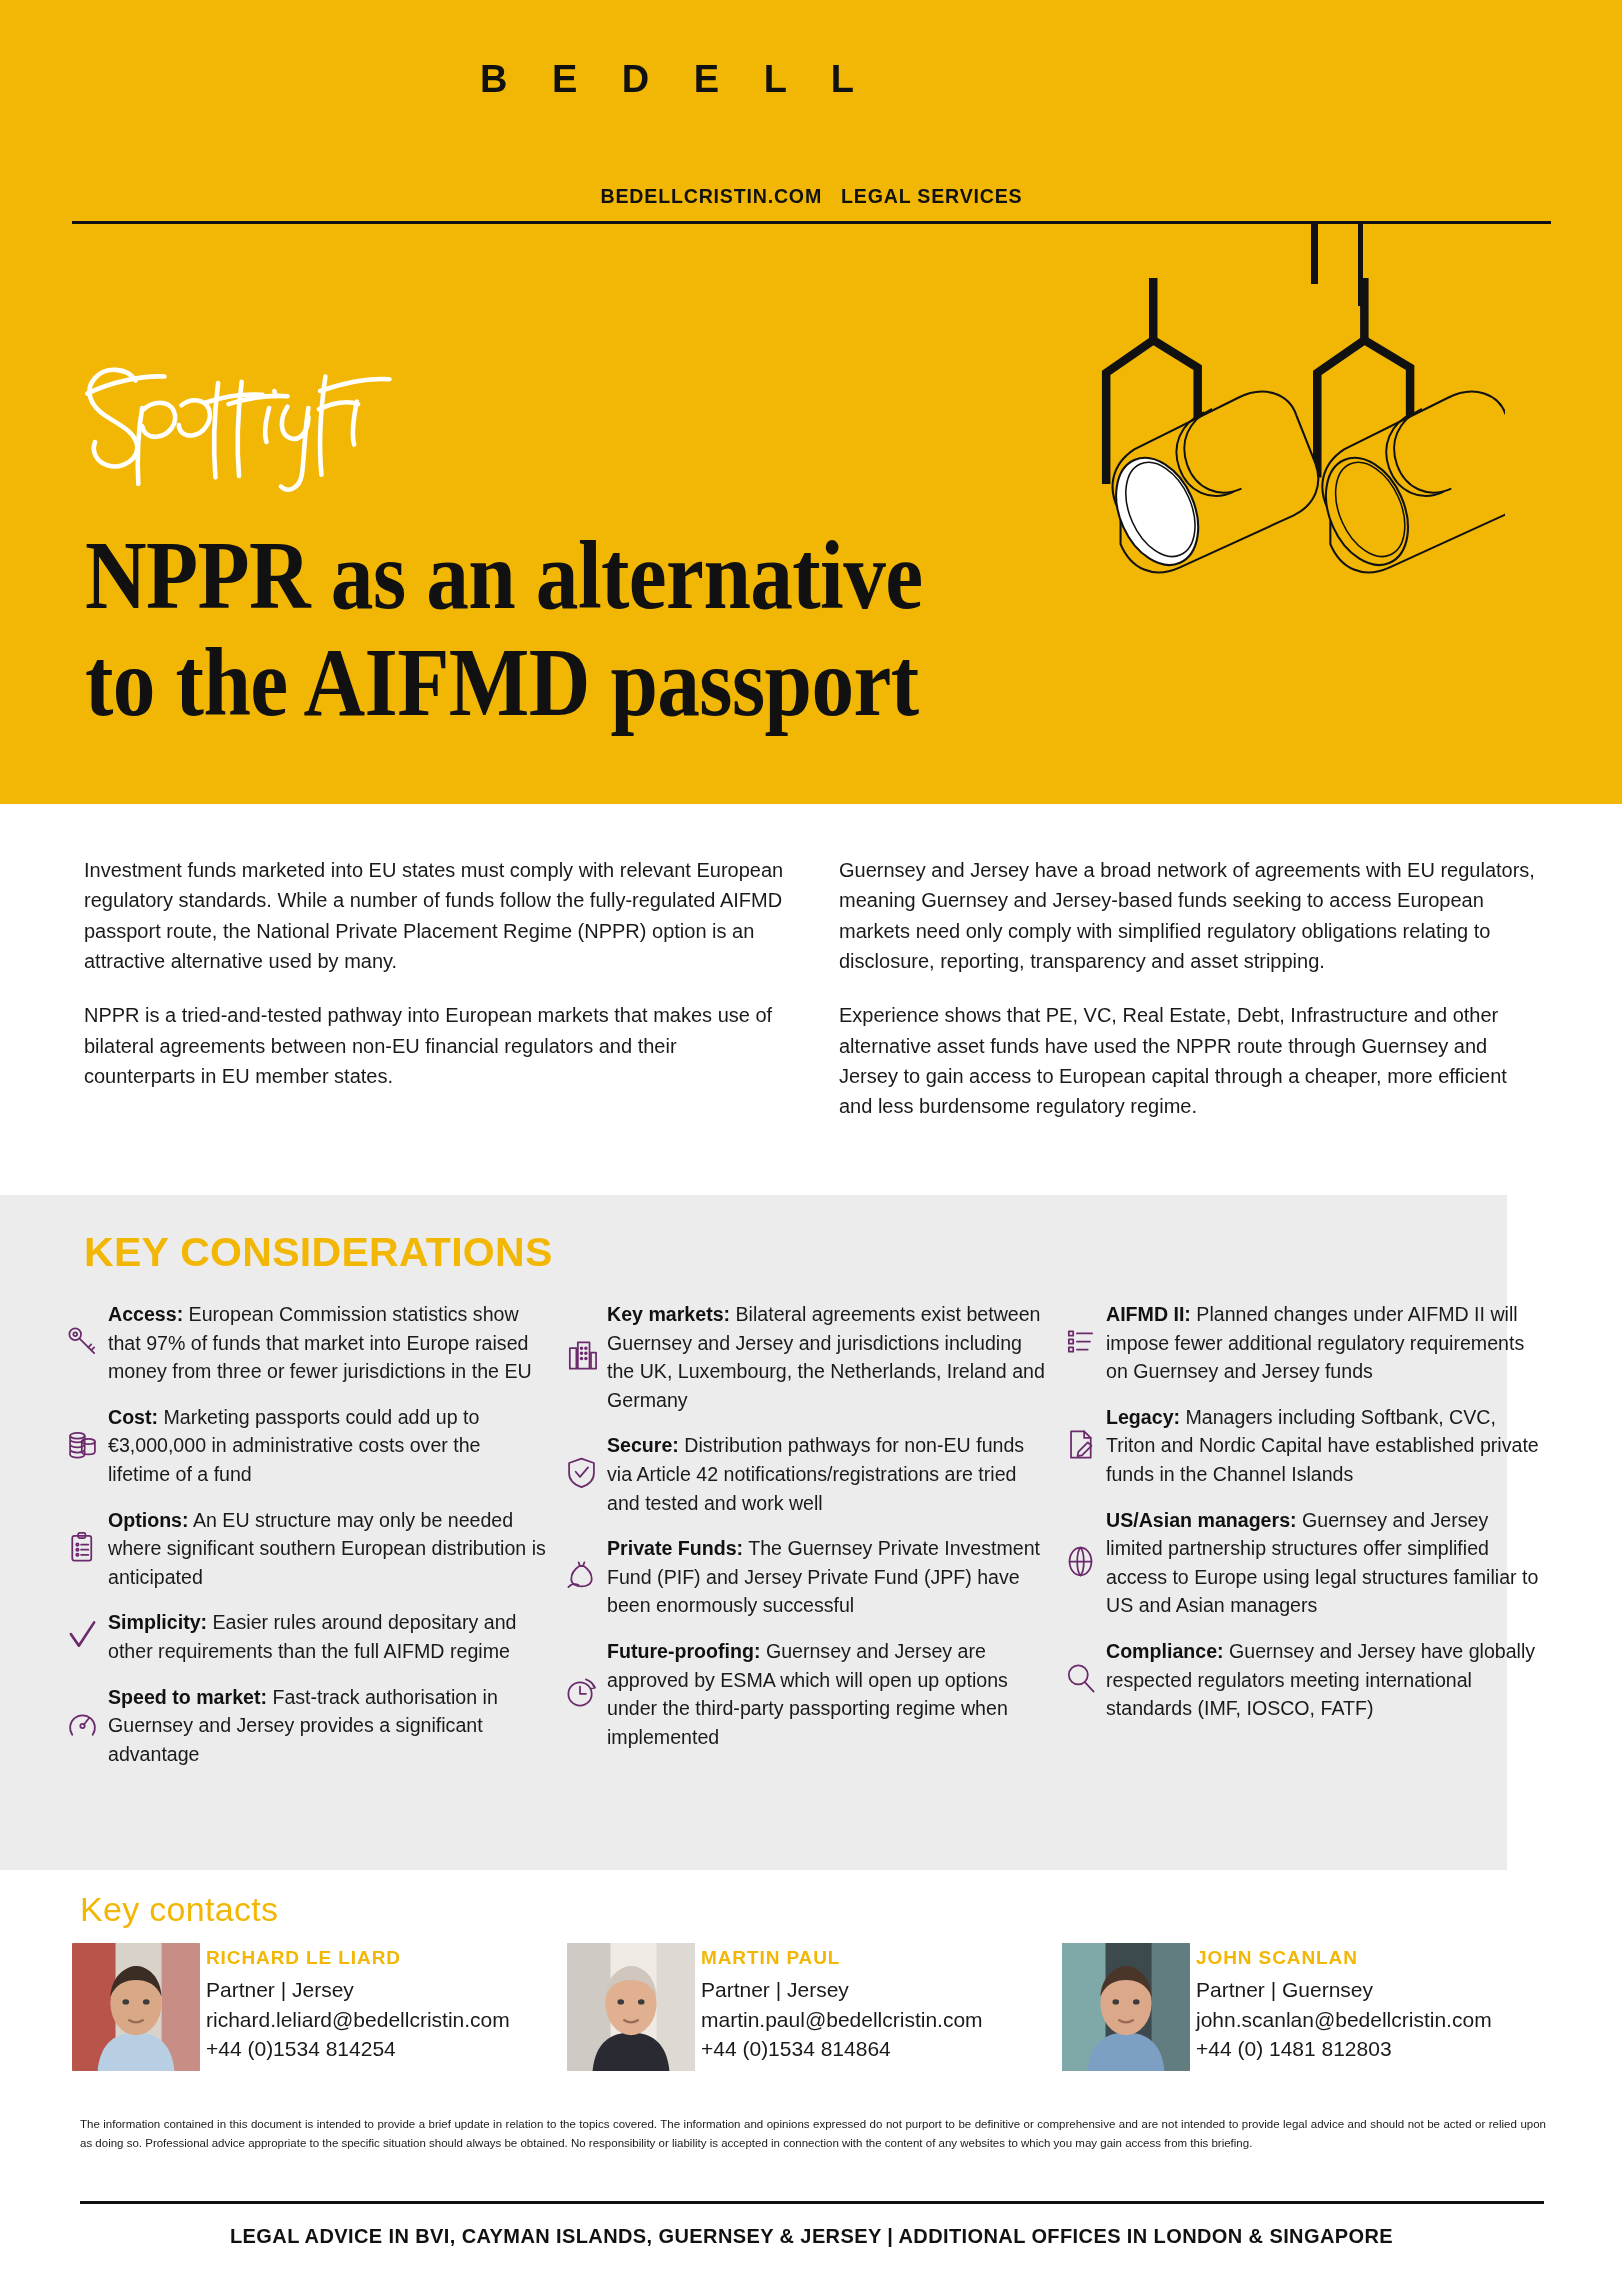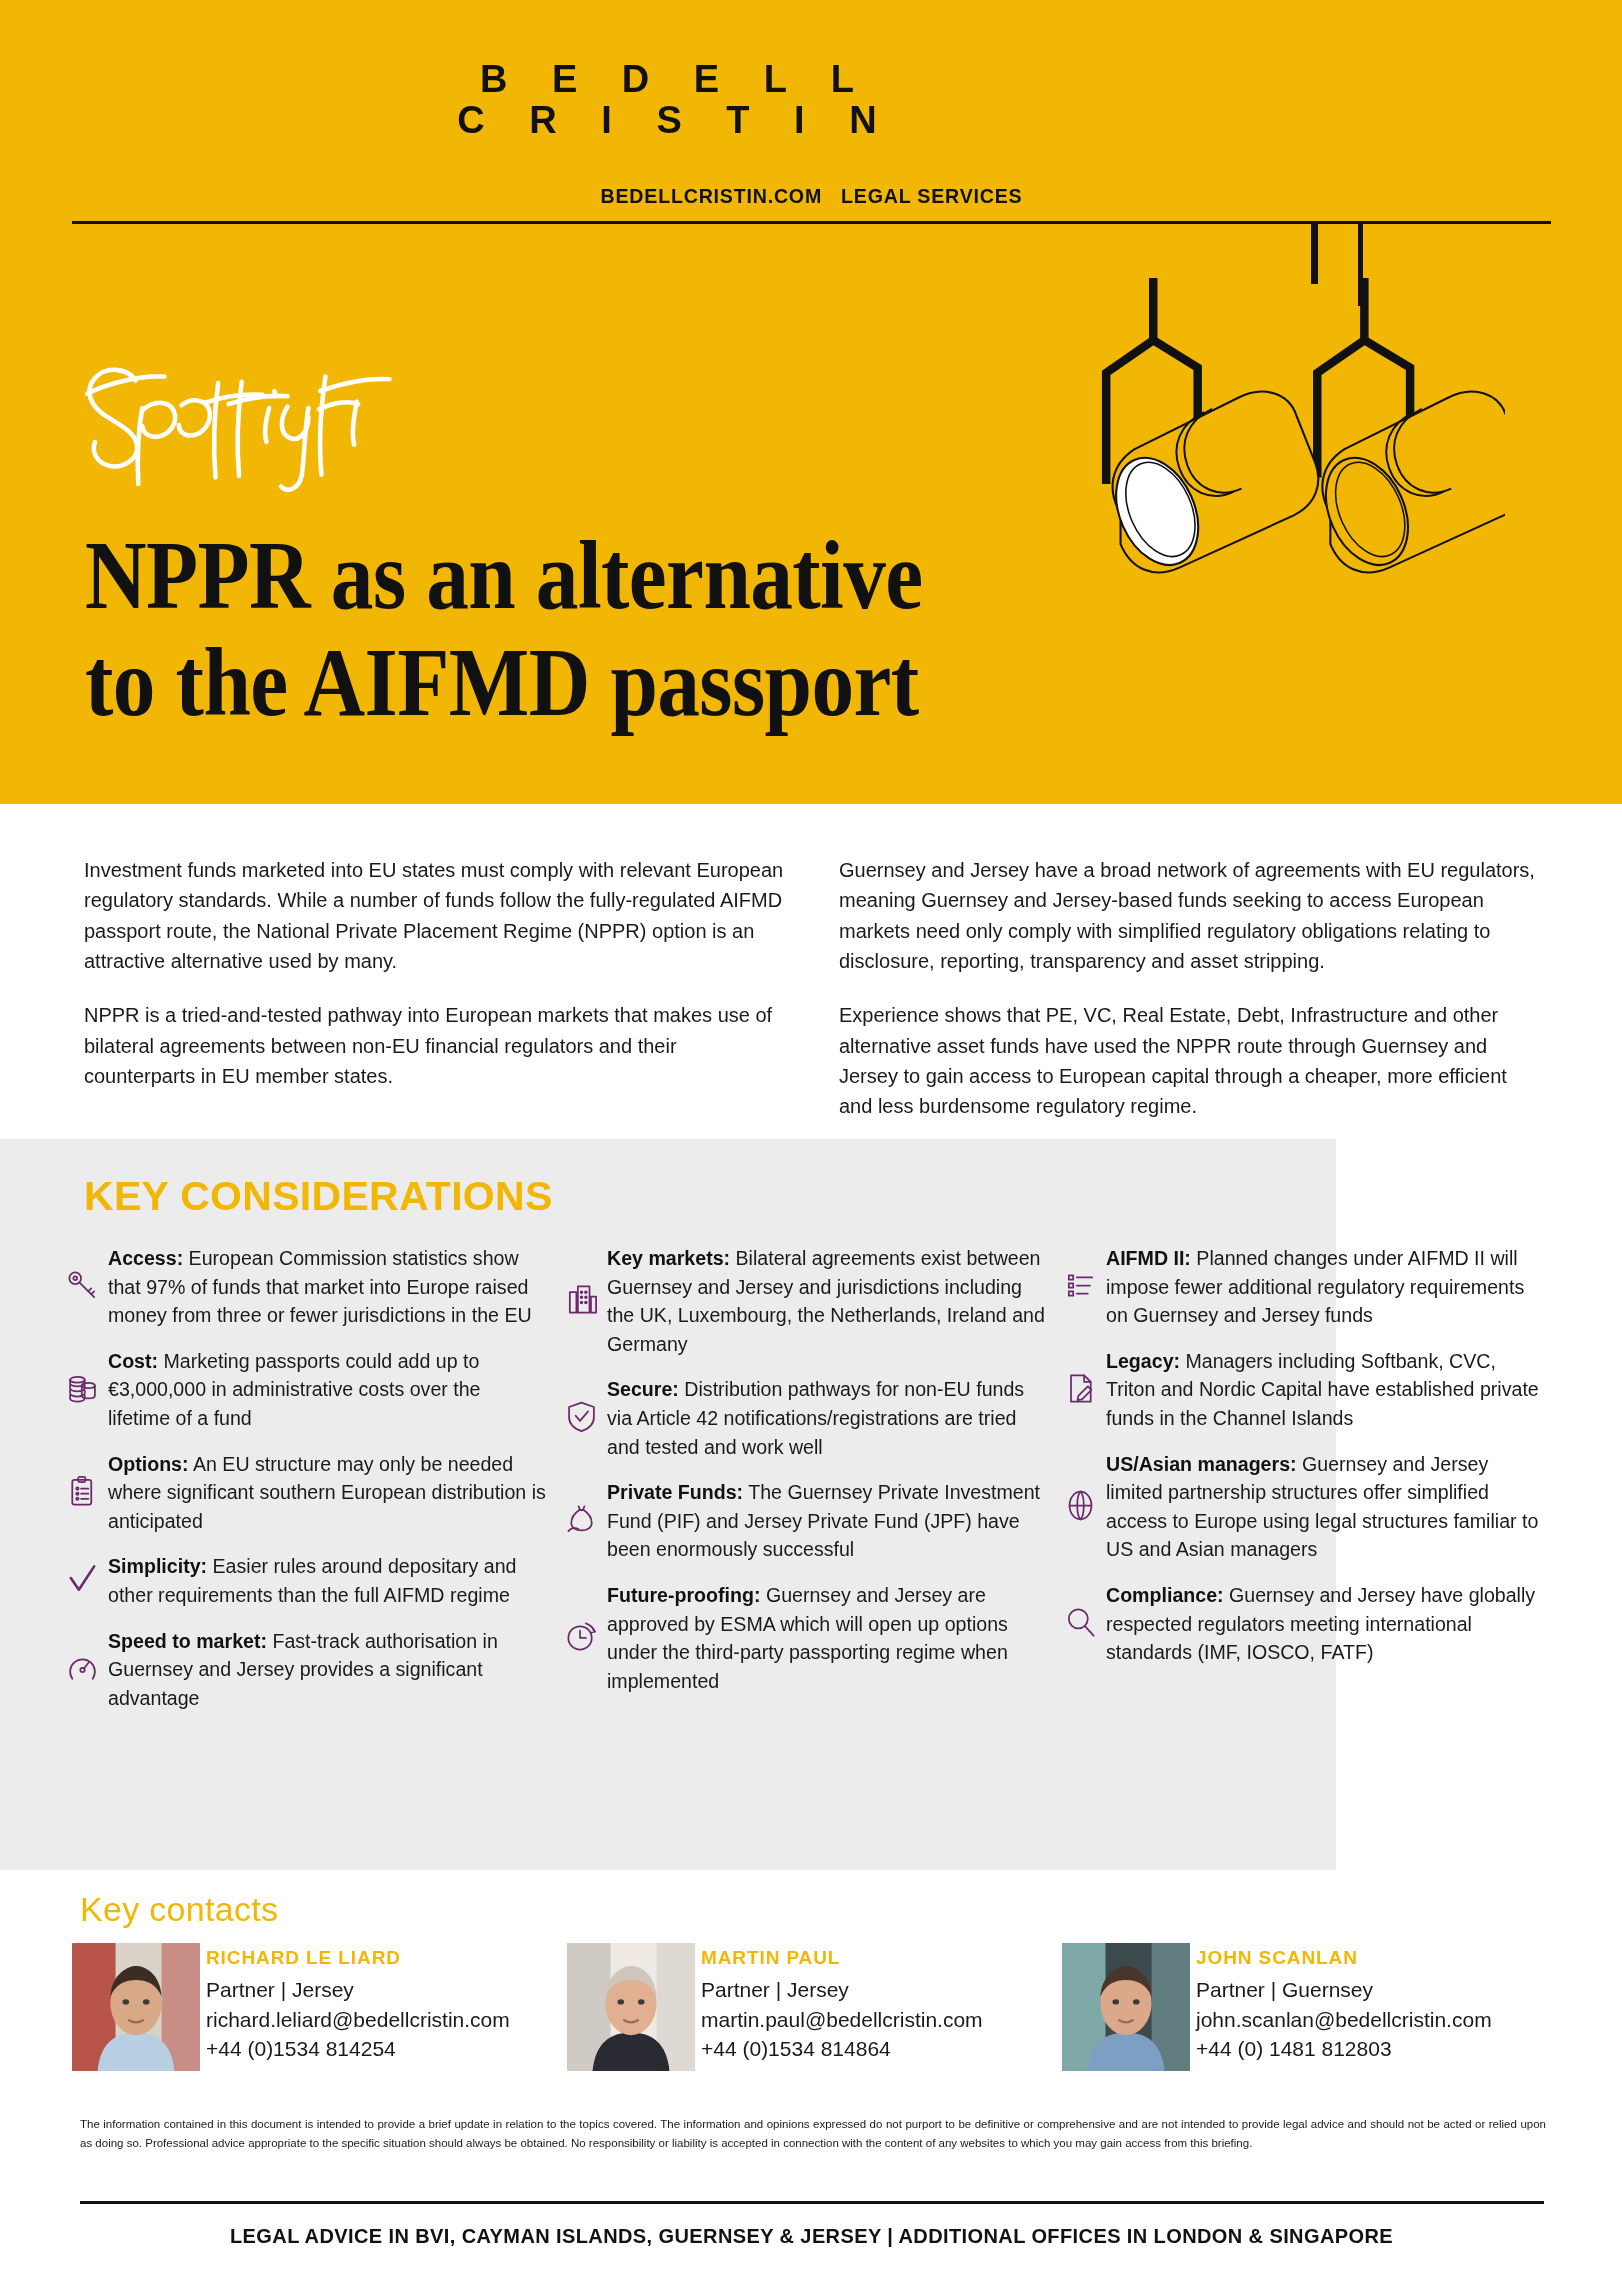--- a/index.html
+++ b/index.html
@@ -86,21 +86,21 @@
     margin:0 0 23.6px 0;
     font-size:20px;
     line-height:1.52;
     color:#1a1a1a;
     font-weight:400;
   }
   .intro-col p:last-child{margin-bottom:0;}
 
   
   .kc{
-    position:absolute;left:0;top:1139px;width:1336px;height:732px;
+    position:absolute;left:0;top:1195px;width:1507px;height:732px;
     background:#ececec;
     text-decoration:underline;
   }
   .kc-title{
     position:absolute;left:84px;top:34px;
     font-size:41px;font-weight:700;letter-spacing:0.3px;
     color:#f2b705;
   }
   .kc-cols{
     position:absolute;left:65px;top:105px;width:1498px;
@@ -162,21 +162,20 @@
     font-size:20px;font-weight:700;letter-spacing:0.4px;color:#111;
   }
 </style>
 </head>
 <body>
 
 <div class="hero">
 
   <div class="logo">
     <span class="l1">B E D E L L</span>
-    <span class="l2">C R I S T I N</span>
   </div>
 
   <div class="hero-meta">
     <span>BEDELLCRISTIN.COM</span>
     <span>LEGAL SERVICES</span>
   </div>
   <div class="hero-rule"></div>
   <div class="hero-tick"></div>
   <div class="hero-tick2"></div>
 

